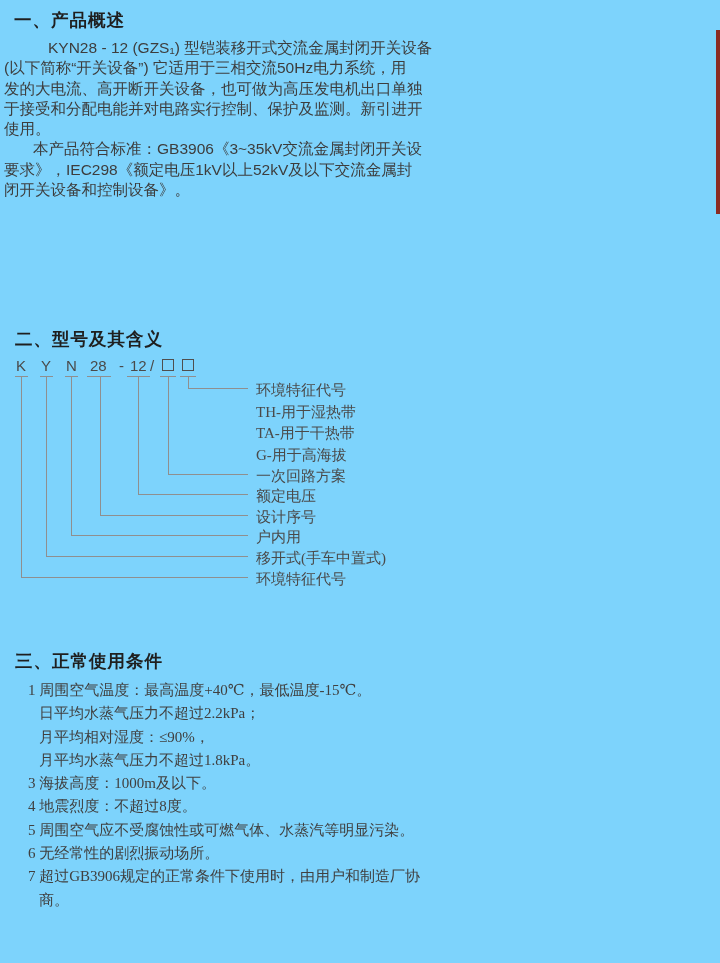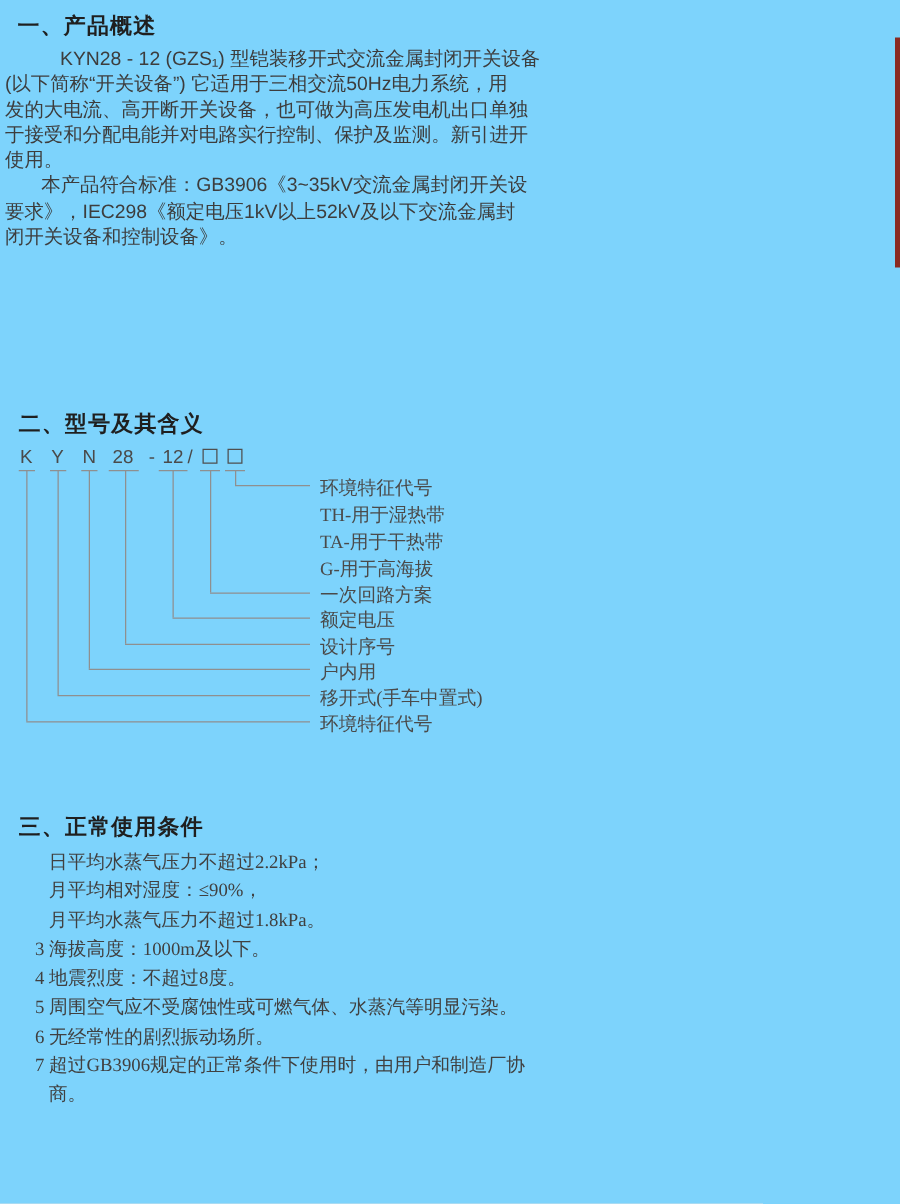--- a/index.html
+++ b/index.html
@@ -135,20 +135,21 @@
     <span class="dlabel" style="top:487px">额定电压</span>
     <span class="dlabel" style="top:508px">设计序号</span>
     <span class="dlabel" style="top:528px">户内用</span>
     <span class="dlabel" style="top:549px">移开式(手车中置式)</span>
     <span class="dlabel" style="top:570px">环境特征代号</span>
   </div>
 
   <div class="sec-heading" id="h-conditions">三、正常使用条件</div>
 
   <div class="conditions-block">
+    <div class="cd-line num">1 周围空气温度：最高温度+40℃，最低温度-15℃。</div>
     <div class="cd-line sub">日平均水蒸气压力不超过2.2kPa；</div>
     <div class="cd-line sub">月平均相对湿度：≤90%，</div>
     <div class="cd-line sub">月平均水蒸气压力不超过1.8kPa。</div>
     <div class="cd-line num">3 海拔高度：1000m及以下。</div>
     <div class="cd-line num">4 地震烈度：不超过8度。</div>
     <div class="cd-line num">5 周围空气应不受腐蚀性或可燃气体、水蒸汽等明显污染。</div>
     <div class="cd-line num">6 无经常性的剧烈振动场所。</div>
     <div class="cd-line num">7 超过GB3906规定的正常条件下使用时，由用户和制造厂协</div>
     <div class="cd-line sub">商。</div>
   </div>

